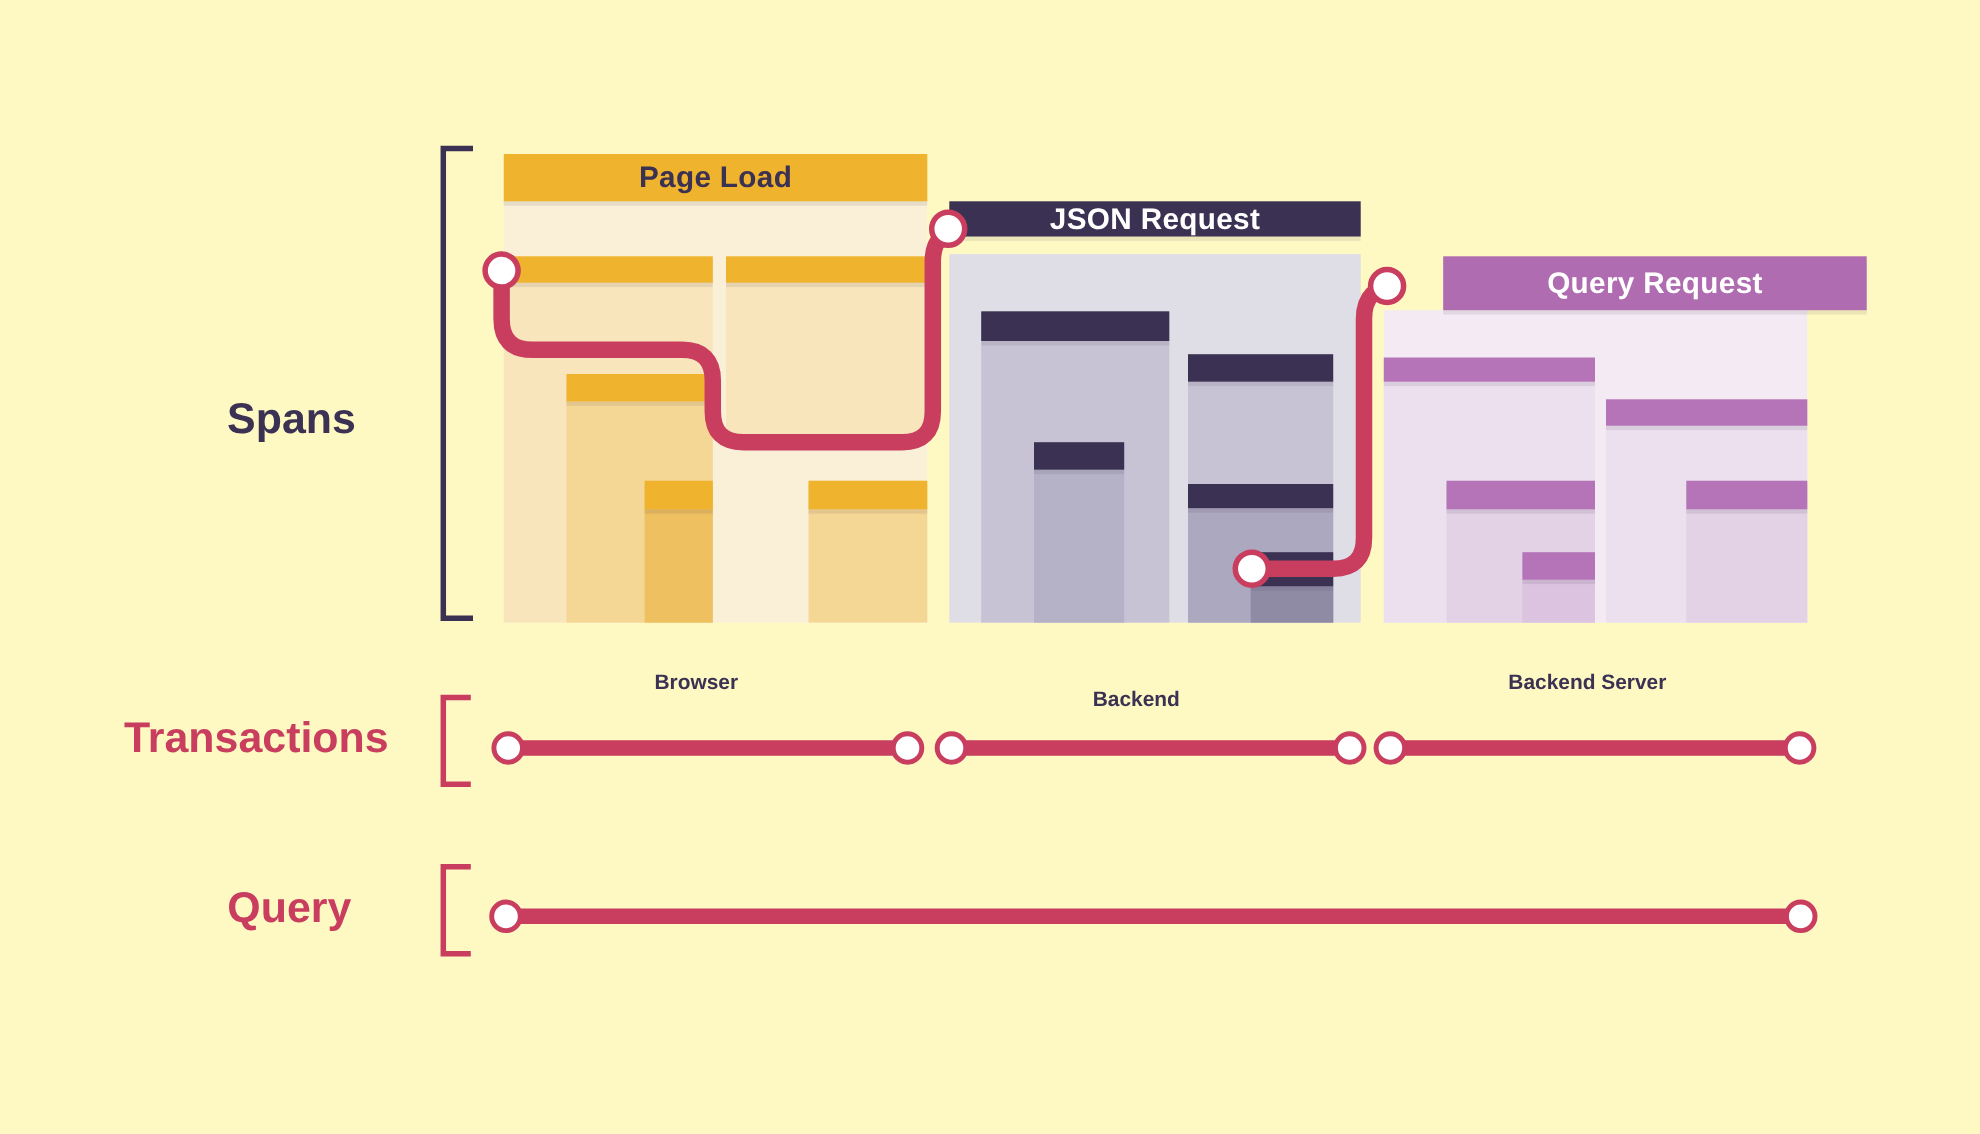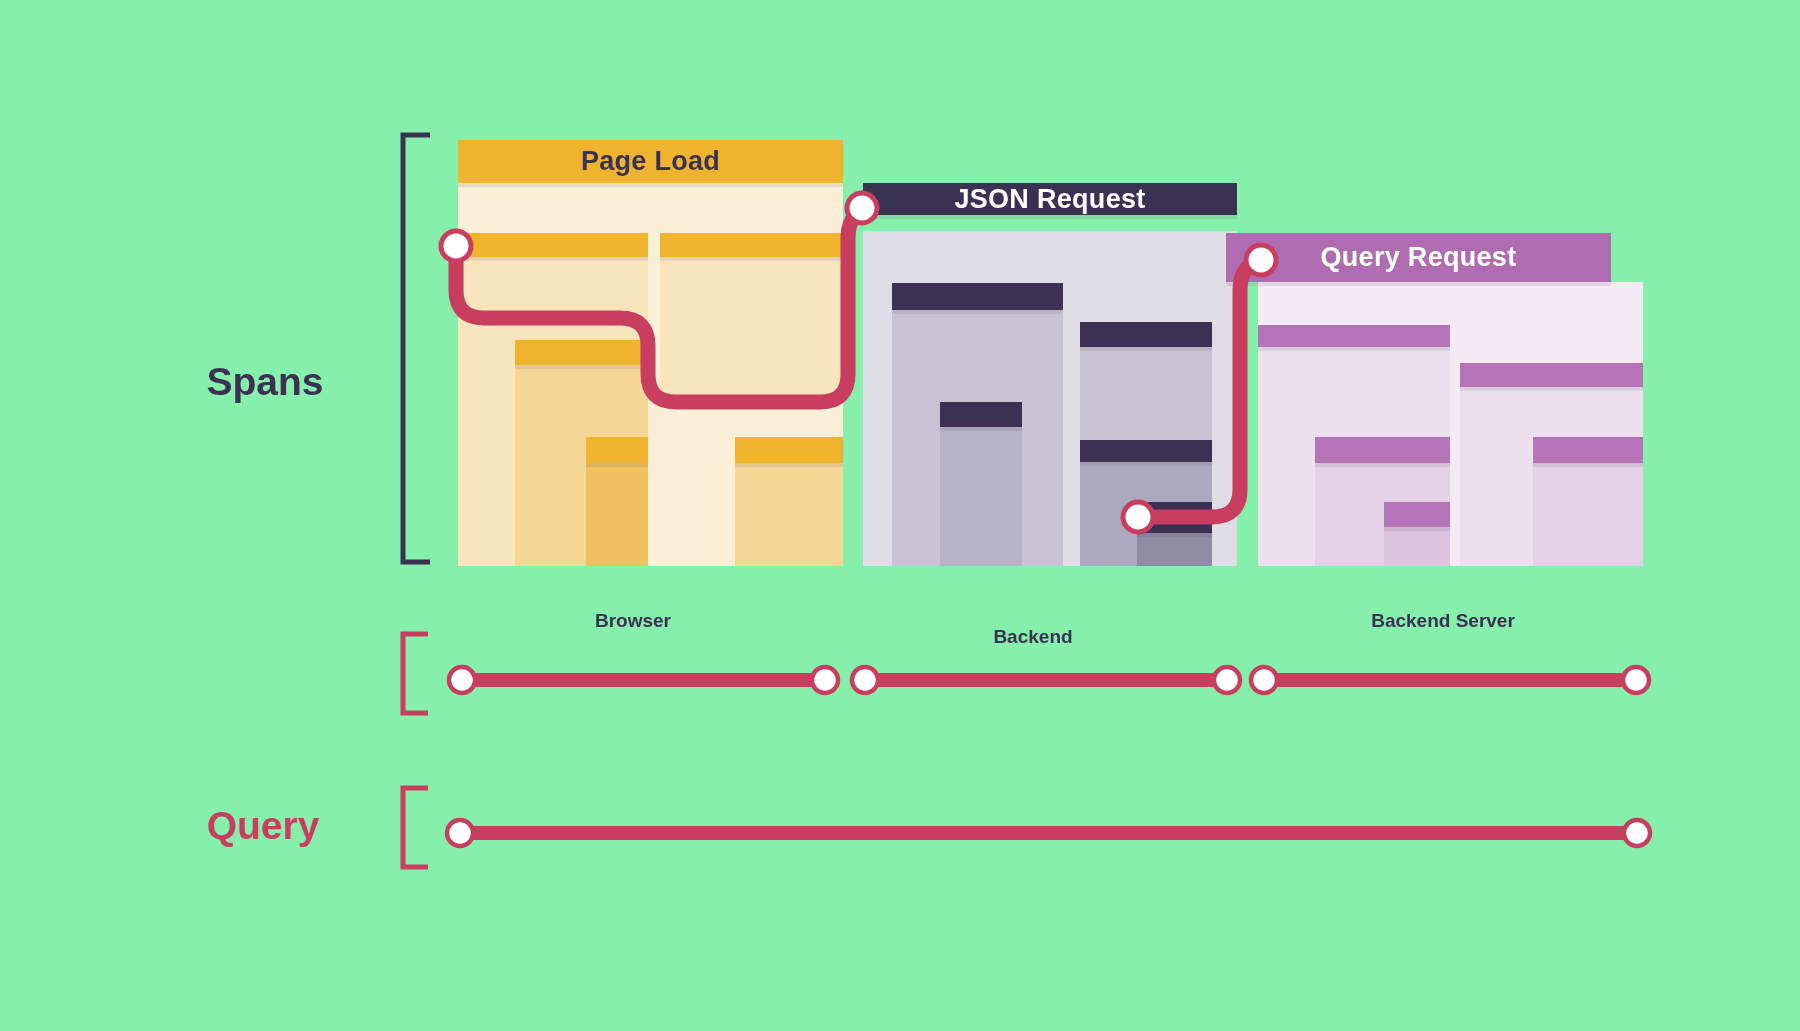--- a/index.html
+++ b/index.html
@@ -1,17 +1,17 @@
 <!DOCTYPE html>
 <html style="--c-navy: #3B3153; --c-red: #C93D5F; --c-gold: #EFB32D; --c-creamBg: #FAF0D8; --c-cream1: #F8E5BC; --c-cream2: #F5D795; --c-cream3: #EFC05F; --c-grayBg: #DFDDE6; --c-gray1: #C7C3D4; --c-gray2: #B5B1C6; --c-gray3: #ACA8BF; --c-gray4: #8F8BA5; --c-purpleHeader: #AF6CB1; --c-purpleBar: #B574B7; --c-pinkBg: #F3EAF4; --c-pink1: #ECDFEE; --c-pink2: #E3D1E6; --c-pink3: #DCC3DF; --c-white: #FFFFFF;"><head>
 <meta charset="utf-8">
 <style>
   html,body{margin:0;padding:0;background:#fff;}
   .canvas{
-    position:relative;width:1800px;height:1031px;background:#86efac;overflow:hidden;
+    position:relative;width:1800px;height:1031px;background:#fef9c3;overflow:hidden;
     font-family:"Liberation Sans", sans-serif;
   }
   .blk{position:absolute;}
   .dots{background-image:radial-gradient(rgba(59,49,83,0.055) 1.1px, transparent 1.3px);background-size:7px 7px;}
   .hdr{box-shadow:0 4px 0 rgba(59,49,83,0.10);}
   .panel-header{display:flex;align-items:center;justify-content:center;font-weight:bold;font-size:27px;letter-spacing:.3px;}
   .bg-gold{background:var(--c-gold);}
   .bg-navy{background:var(--c-navy);}
   .bg-purpleHeader{background:var(--c-purpleHeader);}
   .bg-purpleBar{background:var(--c-purpleBar);}
@@ -67,35 +67,36 @@
   <div class="blk bg-gray2 dots" style="left:940px;top:427px;width:82px;height:139px;"></div>
   <div class="blk bg-navy hdr" style="left:940px;top:402px;width:82px;height:25px;"></div>
   <div class="blk bg-gray1 dots" style="left:1080px;top:347px;width:132px;height:219px;"></div>
   <div class="blk bg-navy hdr" style="left:1080px;top:322px;width:132px;height:25px;"></div>
   <div class="blk bg-gray3 dots" style="left:1080px;top:462px;width:132px;height:104px;"></div>
   <div class="blk bg-navy hdr" style="left:1080px;top:440px;width:132px;height:22px;"></div>
   <div class="blk bg-gray4 dots" style="left:1137px;top:533px;width:75px;height:33px;"></div>
   <div class="blk bg-navy hdr" style="left:1137px;top:502px;width:75px;height:31px;"></div>
 
   <div class="blk bg-pinkBg dots" style="left:1258px;top:282px;width:385px;height:284px;"></div>
-  <div class="blk bg-purpleHeader hdr panel-header t-white" style="left:1226px;top:233px;width:385px;height:49px;">
+  <div class="blk bg-purpleHeader hdr panel-header t-white" style="left:1312px;top:233px;width:385px;height:49px;">
     <span>Query Request</span>
   </div>
   <div class="blk bg-pink1 dots" style="left:1258px;top:347px;width:192px;height:219px;"></div>
   <div class="blk bg-purpleBar hdr" style="left:1258px;top:325px;width:192px;height:22px;"></div>
   <div class="blk bg-pink2 dots" style="left:1315px;top:463px;width:135px;height:103px;"></div>
   <div class="blk bg-purpleBar hdr" style="left:1315px;top:437px;width:135px;height:26px;"></div>
   <div class="blk bg-pink3 dots" style="left:1384px;top:527px;width:66px;height:39px;"></div>
   <div class="blk bg-purpleBar hdr" style="left:1384px;top:502px;width:66px;height:25px;"></div>
   <div class="blk bg-pink1 dots" style="left:1460px;top:387px;width:183px;height:179px;"></div>
   <div class="blk bg-purpleBar hdr" style="left:1460px;top:363px;width:183px;height:24px;"></div>
   <div class="blk bg-pink2 dots" style="left:1533px;top:463px;width:110px;height:103px;"></div>
   <div class="blk bg-purpleBar hdr" style="left:1533px;top:437px;width:110px;height:26px;"></div>
 
   <div class="rowlabel t-navy" style="left:265px;top:382px;">Spans</div>
+  <div class="rowlabel t-red" style="left:233px;top:672px;">Transactions</div>
   <div class="rowlabel t-red" style="left:263px;top:826px;">Query</div>
 
   <div class="serverlabel" style="left:633px;top:621px;">Browser</div>
   <div class="serverlabel" style="left:1033px;top:637px;">Backend</div>
   <div class="serverlabel" style="left:1443px;top:621px;">Backend Server</div>
 
   <svg class="overlay" viewBox="0 0 1800 1031">
 
     <path class="st-navy" stroke-width="5" d="M 430 135 H 403 V 562 H 430"></path>
     <path class="st-red" stroke-width="5" d="M 428 634 H 403 V 713 H 428"></path>

